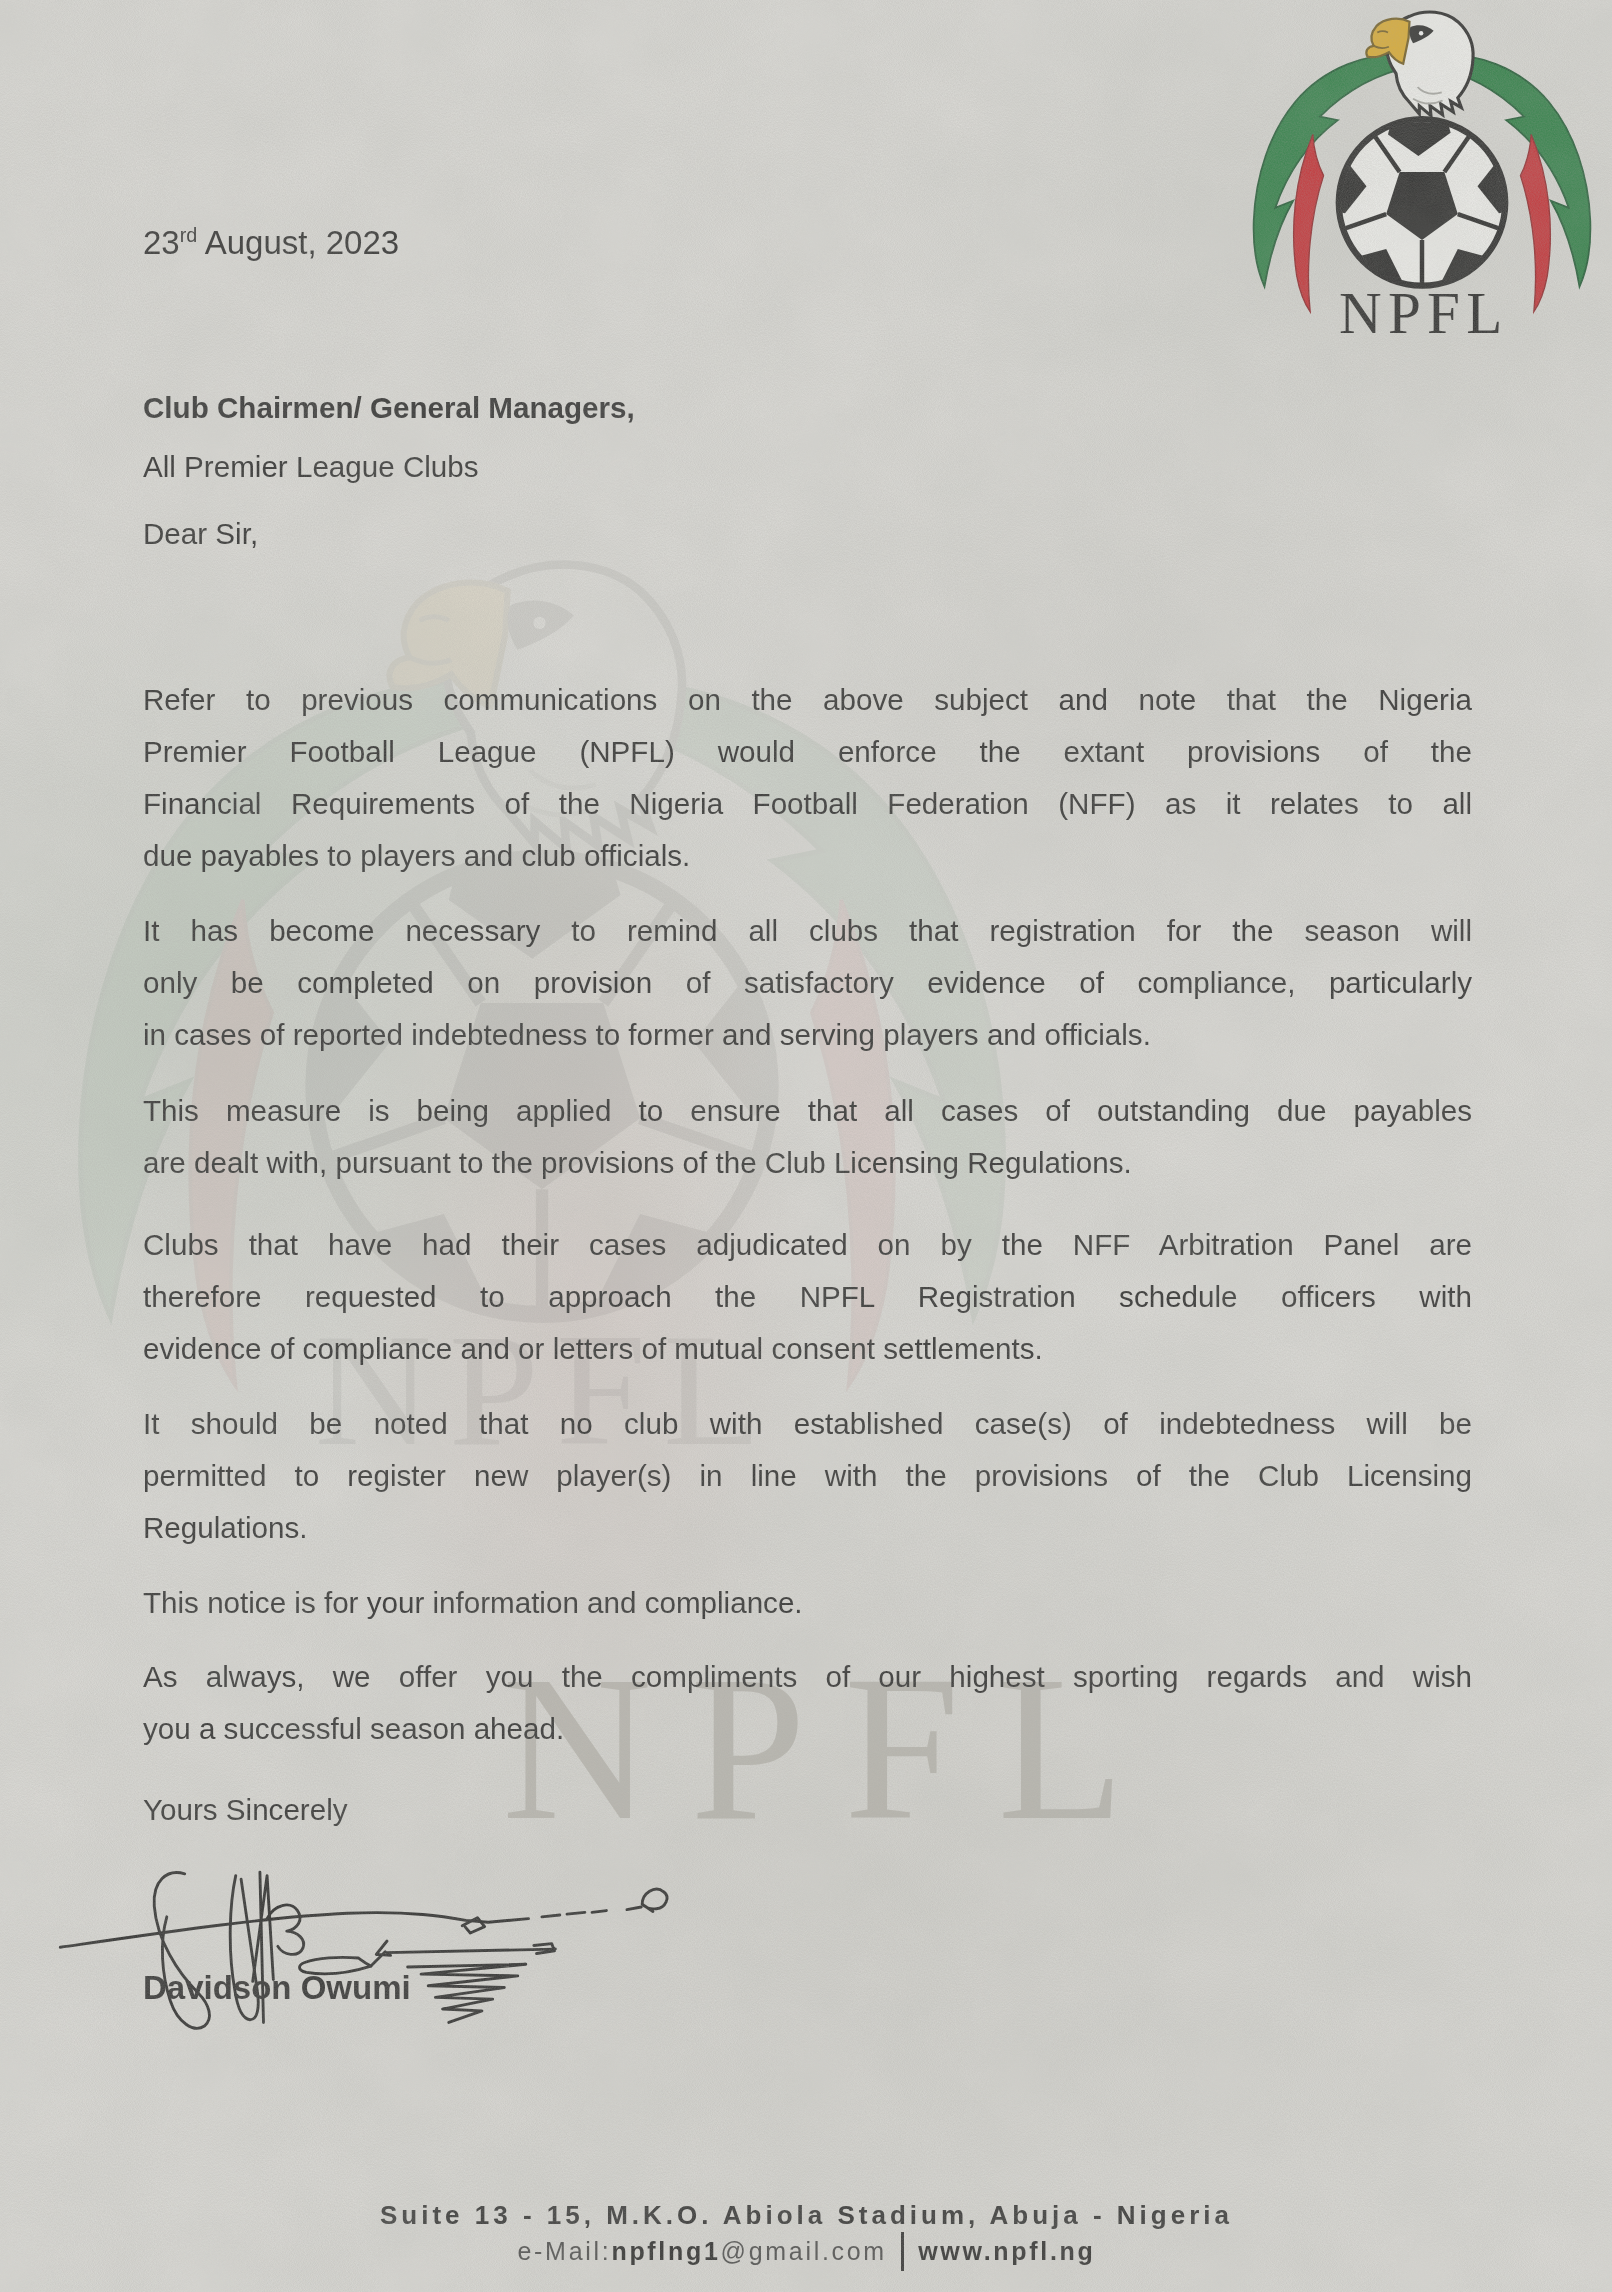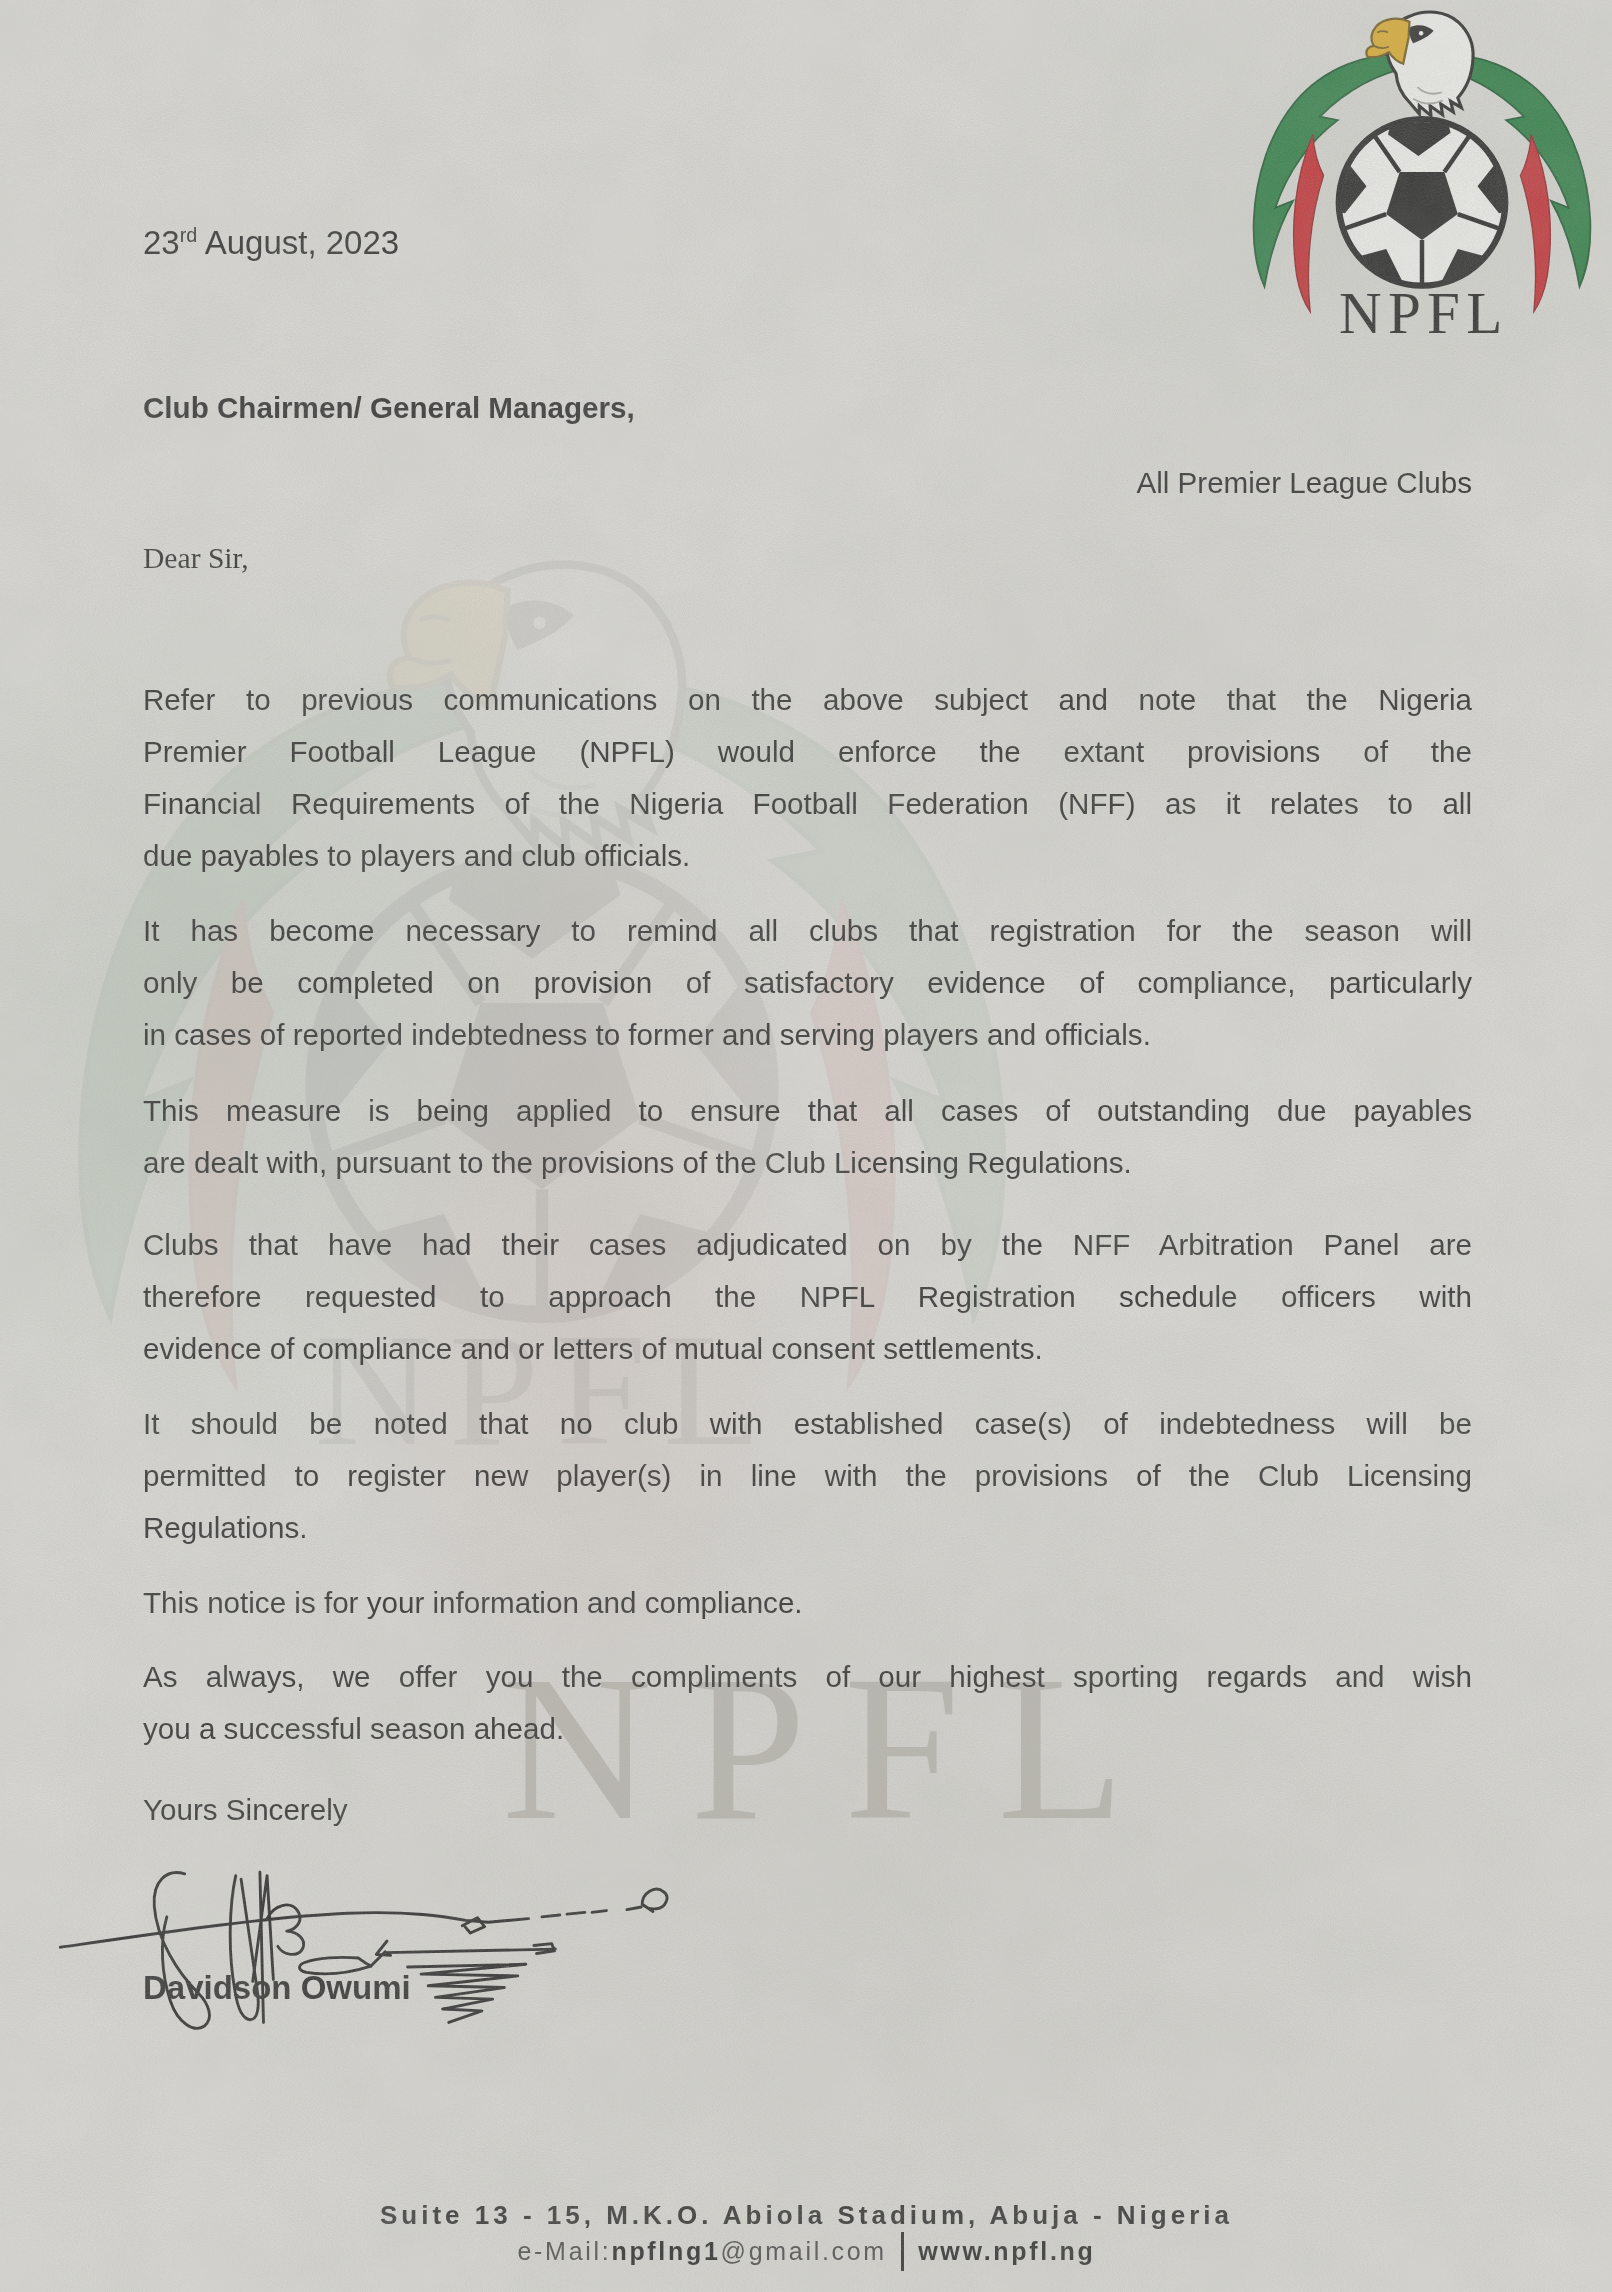--- a/index.html
+++ b/index.html
@@ -15,22 +15,22 @@
     overflow:hidden;
     font-family:"Liberation Sans", sans-serif;
     color:#1d1d1d;
   }
   .abs { position:absolute; left:143px; width:1329px; }
   .date { top:224px; font-size:33px; }
   .date sup { font-size:0.6em;margin-top:15px; }
   .line { font-size:29.6px; line-height:52px; }
   .bold { font-weight:bold; }
   .recipient     { top:382px; }
-  .recipient-sub { top:457px;text-align:right; }
-  .salutation    { top:532px;font-family:Liberation Serif, serif; }
+  .recipient-sub { top:441px; }
+  .salutation    { top:508px; }
   .subject       { top:600px; }
   .para .jl { font-size:29.6px; line-height:52px; text-align:justify; text-align-last:justify; white-space:normal; }
   .para .jl.last { text-align-last:left; }
   .p1 { top:674px; }  .p2 { top:905px; } .p3 { top:1085px; }
   .p4 { top:1219px; } .p5 { top:1398px; } .p6 { top:1577px; }
   .p7 { top:1651px; } .closing { top:1784px; }
   .sig-block { position:absolute; left:52px; top:1847px; width:645px; height:188px; }
   .signer-name  { top:1969px; font-size:33px; font-weight:bold; }
   .signer-title { top:2024px; font-size:32px; font-weight:bold; font-style:italic; }
   .footer-line { position:absolute; left:0; width:100%; text-align:center; color:#222; }

